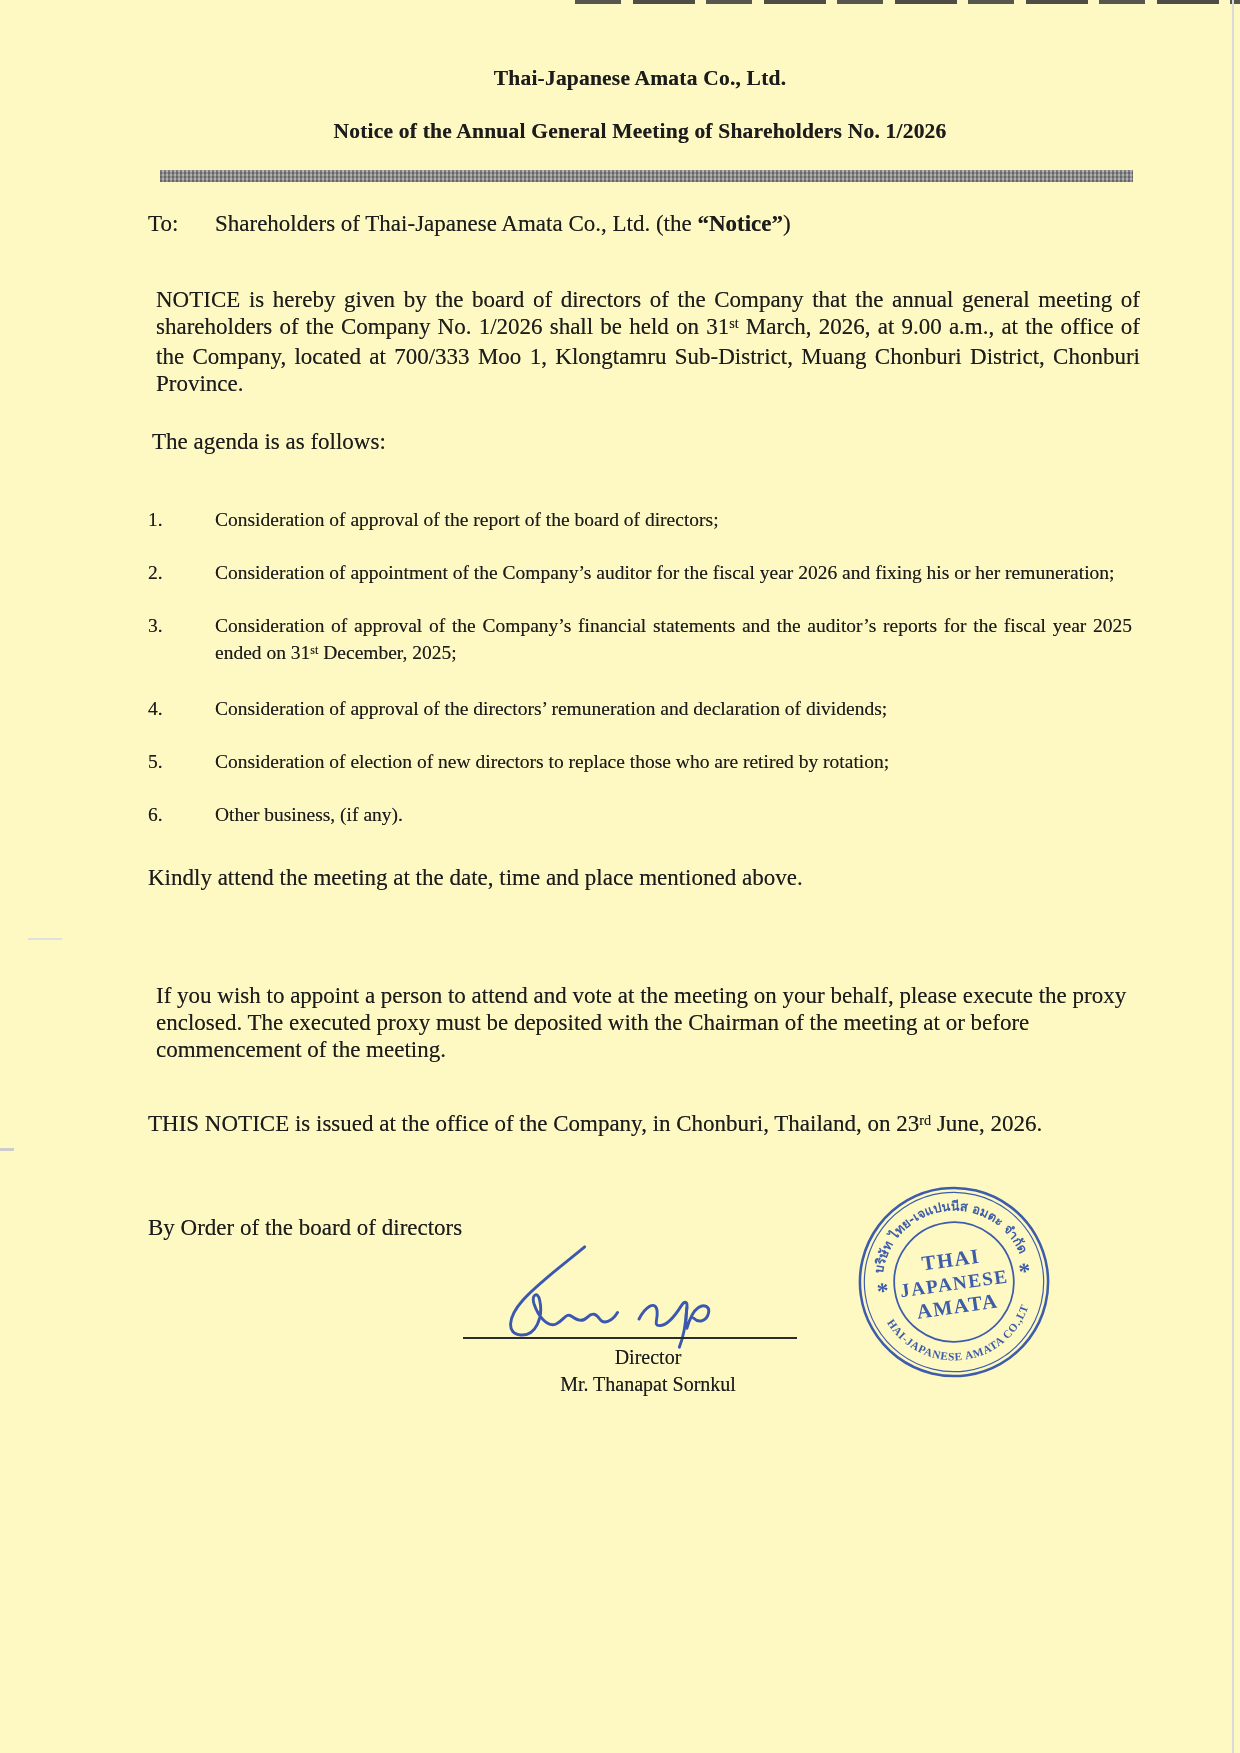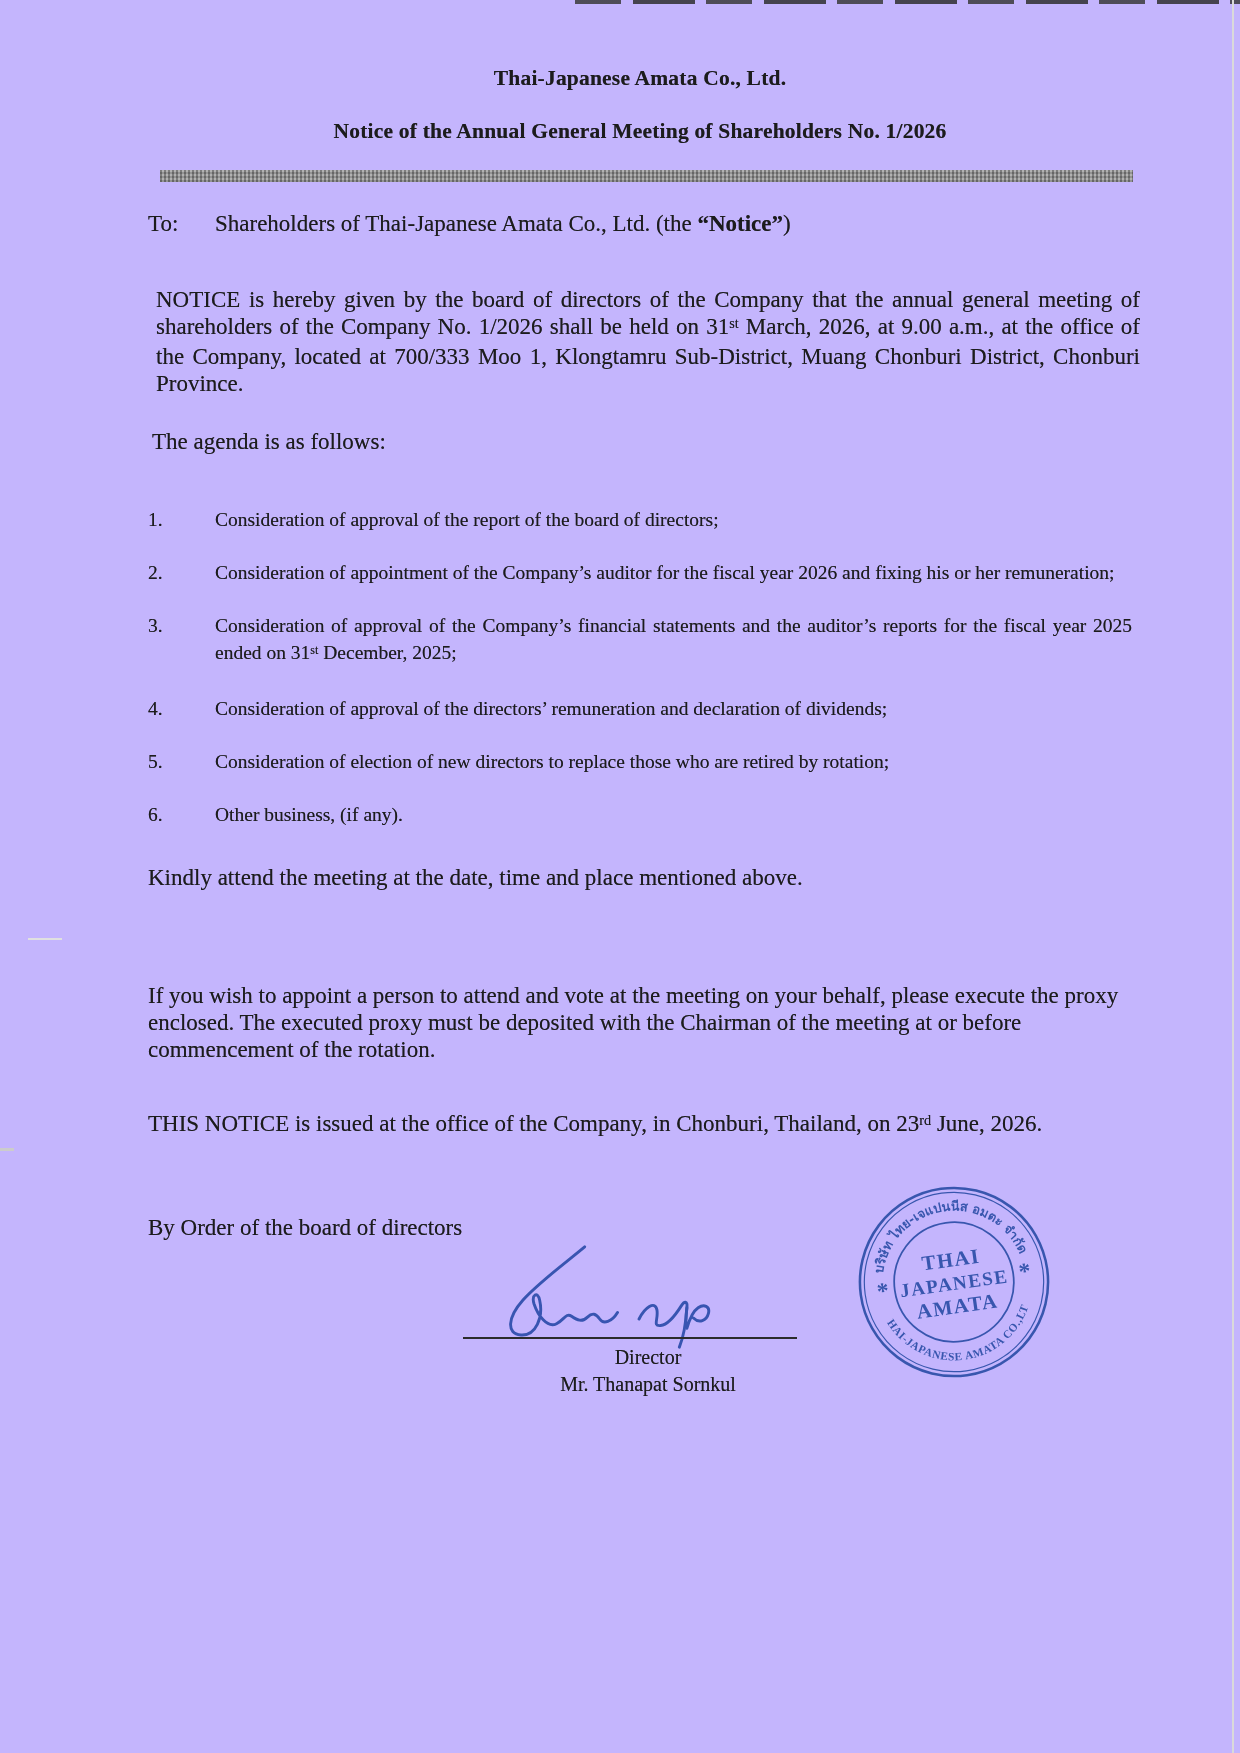--- a/index.html
+++ b/index.html
@@ -1,20 +1,20 @@
 <!DOCTYPE html>
 <html><head>
 <meta charset="utf-8">
 <style>
   html,body { margin:0; padding:0; background:#e8e8e8; }
   .page {
     position:relative;
     width:1240px; height:1753px;
     margin:0 auto;
-    background:#c4b5fd;
+    background:#fef9c3;
     font-family:"Liberation Serif","DejaVu Serif",serif;
     color:#1c1c1c;
     overflow:hidden;
   }
   .abs { position:absolute; }
   .ink { text-shadow:0 0 0.5px rgba(20,20,20,0.55); }
 
   .top-artifact {
     left:575px; top:0; width:665px; height:4px;
     background:repeating-linear-gradient(90deg,#3a3a3a 0 46px, transparent 46px 58px, #2f2f2f 58px 120px, transparent 120px 131px);
@@ -46,21 +46,21 @@
 
   .intro-para { left:156px; top:286px; width:984px; text-align:justify; }
 
   .agenda-intro { left:152px; top:428px; width:984px; }
 
   .agenda-list { left:148px; top:506px; width:984px; }
   .agenda-item { position:relative; padding-left:67px; box-sizing:border-box; margin-bottom:26px; text-align:justify; font-size:19.5px; line-height:27px; }
   .agenda-num { position:absolute; left:0; top:0; }
 
   .attend-note { left:148px; top:864px; width:984px; }
-  .proxy-para { left:148px; top:982px; width:984px; }
+  .proxy-para { left:156px; top:982px; width:984px; }
   .issued-line { left:148px; top:1110px; width:984px; }
 
   .by-order { left:148px; top:1214px; width:984px; text-align:left; }
 
   .sig-svg { left:470px; top:1244px; }
   .sig-line { left:463px; top:1337px; width:334px; height:2px; background:#2c2c2c; }
   .sig-block { left:448px; top:1344px; width:400px; text-align:center; font-size:20px; line-height:27px; }
 
   .stamp-svg { left:856px; top:1184px; opacity:.92; }
 
@@ -113,21 +113,21 @@
         <div class="agenda-body"><span>Consideration of election of new directors to replace those who are retired by rotation;</span></div>
       </div>
       <div class="agenda-item">
         <span class="agenda-num">6.</span>
         <div class="agenda-body"><span>Other business, (if any).</span></div>
       </div>
     </div>
 
   <div class="abs attend-note bodytext ink">Kindly attend the meeting at the date, time and place mentioned above.</div>
 
-  <div class="abs proxy-para bodytext ink"><span>If you wish to appoint a person to attend and vote at the meeting on your behalf, please execute the proxy enclosed. The executed proxy must be deposited with the Chairman of the meeting at or before</span><br><span>commencement of the rotation.</span></div>
+  <div class="abs proxy-para bodytext ink"><span>If you wish to appoint a person to attend and vote at the meeting on your behalf, please execute the proxy enclosed. The executed proxy must be deposited with the Chairman of the meeting at or before</span><br><span>commencement of the meeting.</span></div>
 
   <div class="abs issued-line bodytext ink"><span>THIS NOTICE is issued at the office of the Company, in Chonburi, Thailand, on 23</span><span class="sup">rd</span><span> June, 2026.</span></div>
 
   <div class="abs by-order bodytext ink">By Order of the board of directors</div>
 
   <svg class="abs sig-svg" width="280" height="105" viewBox="0 0 250 112">
     <g fill="none" stroke="#3150ad" stroke-width="3.1" stroke-linecap="round" stroke-linejoin="round" opacity="0.95">
       <path d="M 98 3 C 80 18, 48 42, 32 60 C 16 78, 14 96, 30 97 C 46 98, 54 78, 50 60 C 48 50, 41 54, 44 64 C 48 76, 58 90, 68 85 C 76 81, 78 73, 84 77 C 90 81, 95 84, 101 78 C 106 73, 110 74, 114 80 C 118 86, 127 83, 133 73"></path>
       <path d="M 156 80 C 162 68, 173 60, 175 70 C 177 80, 170 88, 179 87 C 188 86, 196 74, 201 66 C 204 61, 208 60, 207 68 C 206 76, 205 84, 207 90 C 209 83, 213 72, 219 68 C 225 64, 232 66, 230 74 C 228 82, 220 85, 214 79"></path>
       <path d="M 207 68 C 206 84, 203 100, 199 110"></path>

